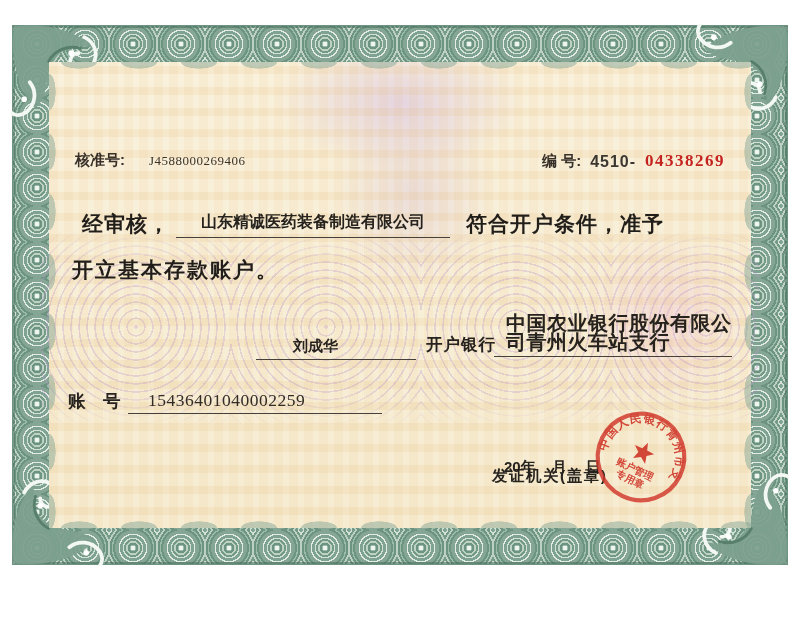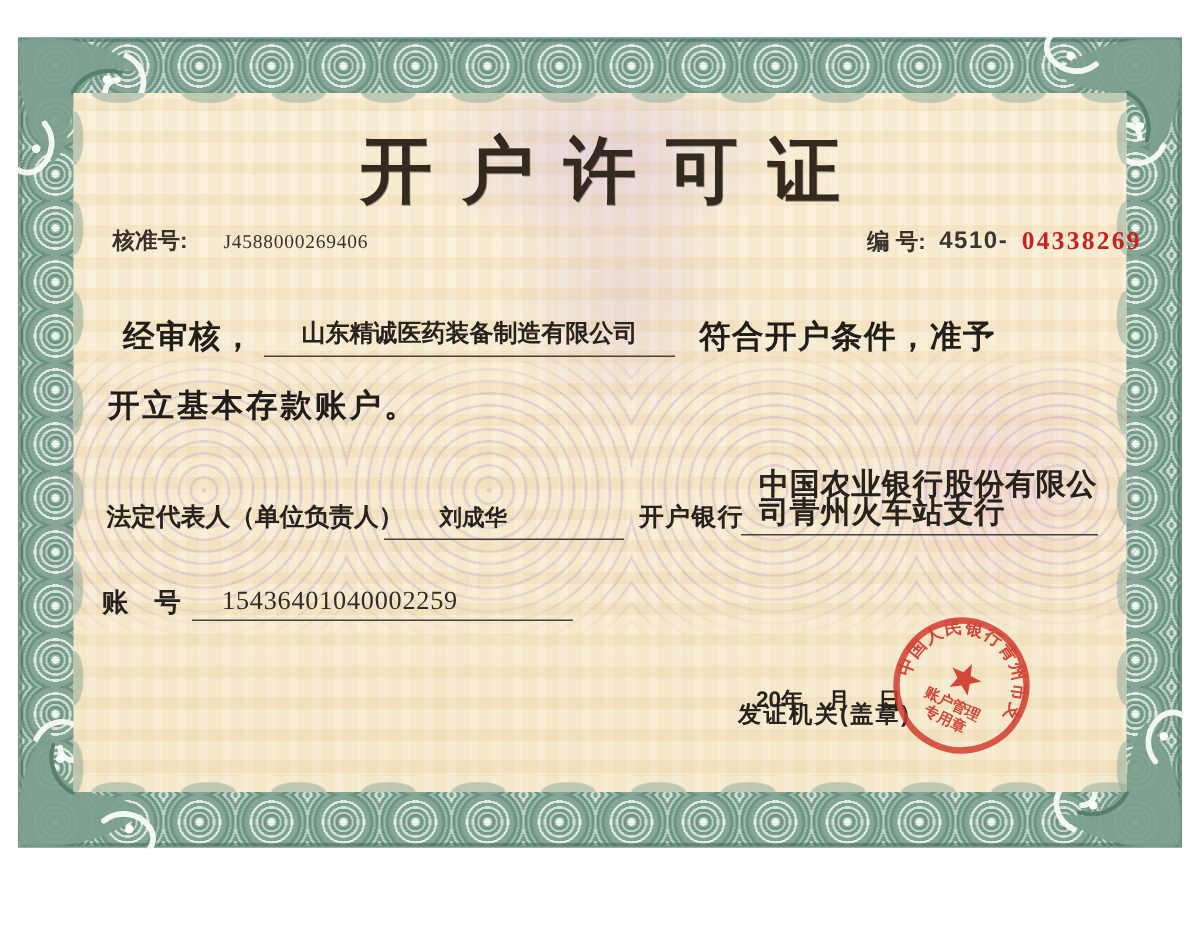--- a/index.html
+++ b/index.html
@@ -69,21 +69,21 @@
   .content{position:absolute;inset:0;}
   .cert-title{position:absolute;left:0;top:82px;width:800px;text-align:center;
     font-family:"DejaVu Serif","Liberation Serif",serif;font-weight:700;
     font-size:48px;letter-spacing:20px;padding-left:20px;box-sizing:border-box;
     color:#32291f;text-shadow:0.5px 0.5px 0 rgba(50,41,31,.45);}
 
   .row-approval{position:absolute;left:75px;top:151px;display:flex;align-items:baseline;gap:24px;}
   .field-label{font-weight:700;font-size:15px;color:#38312a;}
   .serif-num{font-family:"Liberation Serif",serif;font-size:13px;letter-spacing:.5px;color:#3b3228;}
 
-  .row-serial{position:absolute;left:542px;top:151px;display:flex;align-items:center;gap:9px;padding-left:36px;}
+  .row-serial{position:absolute;left:506px;top:151px;display:flex;align-items:flex-end;gap:9px;padding-left:36px;}
   .serial-prefix{font-size:16px;font-weight:600;color:#3a3630;letter-spacing:1px;}
   .serial-red{font-family:"Liberation Serif",serif;font-weight:700;font-size:17px;
     letter-spacing:1.5px;color:var(--serial-red);}
 
   .row-audit{position:absolute;left:82px;top:210px;display:flex;align-items:flex-end;}
   .audit-big{font-size:21px;font-weight:700;letter-spacing:1px;color:#211e1a;}
   .company-box{width:274px;border-bottom:1px solid var(--line-color);text-align:center;
     font-size:16px;font-weight:600;color:#26221d;padding-bottom:4px;margin:0 6px;}
   .audit-suffix{margin-left:10px;}
   .row-audit2{position:absolute;left:72px;top:256px;font-size:21px;font-weight:700;
@@ -158,42 +158,40 @@
       <div class="wm-mandala"></div>
       <div class="scallop t"></div>
       <div class="scallop b"></div>
       <div class="scallop l"></div>
       <div class="scallop r"></div>
     </div>
   </div>
 
   <div class="content">
 
-    <div class="cert-title">开户许可证</div>
 
     <div class="row-approval">
       <span class="field-label">核准号:</span>
       <span class="serif-num">J4588000269406</span>
     </div>
 
     <div class="row-serial">
       <span class="field-label">编 号:</span>
       <span class="serial-prefix">4510-</span>
       <span class="serial-red">04338269</span>
     </div>
 
     <div class="row-audit">
       <span class="audit-big">经审核，</span>
       <span class="company-box">山东精诚医药装备制造有限公司</span>
       <span class="audit-big audit-suffix">符合开户条件，准予</span>
     </div>
 
     <div class="row-audit2">开立基本存款账户。</div>
 
-    <div class="rep-label">法定代表人（单位负责人）</div>
     <div class="rep-value">刘成华</div>
 
     <div class="bank-label">开户银行</div>
     <div class="bank-value">中国农业银行股份有限公司青州火车站支行</div>
 
     <div class="acct-label">账　号</div>
     <div class="acct-value">15436401040002259</div>
 
     <div class="issuer-label">发证机关(盖章)</div>
 

